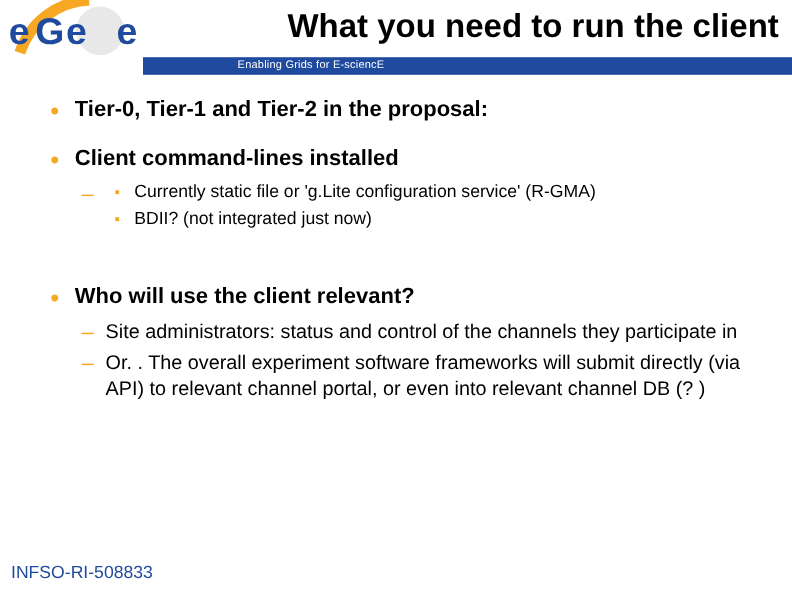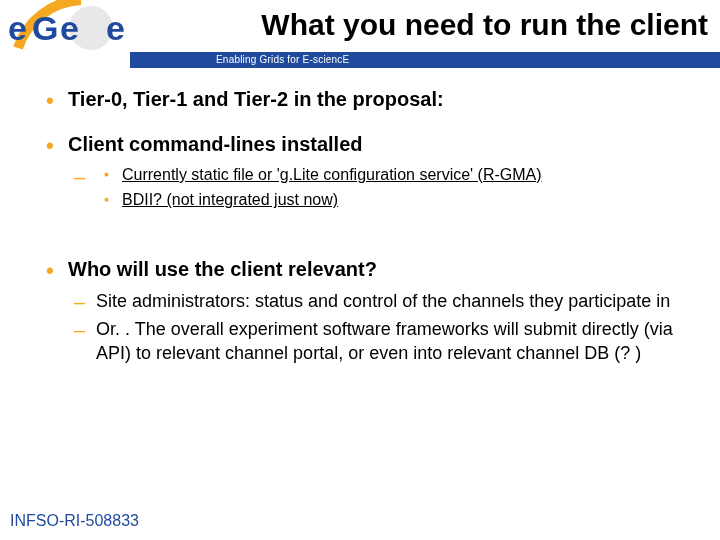--- a/index.html
+++ b/index.html
@@ -10,21 +10,21 @@
   .title { position: absolute; right: 12px; top: 8px; font-size: 30px; font-weight: bold; color: #000; margin-left: 40px; }
   .bluebar { position: absolute; left: 130px; right: 0; top: 52px; height: 16px; background: #1f4a9e; }
   .subtitle { position: absolute; left: 170px; top: 54px; font-size: 10px; color: #fff; letter-spacing: 0.2px; margin-left: 46px; }
   .content { flex: 1; padding: 18px 40px 0 40px; }
   .b1 { list-style: none; margin-bottom: 18px; }
   .b1 > li { position: relative; padding-left: 28px; font-size: 20px; font-weight: bold; color: #000; line-height: 1.35; margin-bottom: 10px; }
   .b1 > li::before { content: "•"; position: absolute; left: 6px; top: 0; color: #f7a823; font-size: 22px; }
   .b2 { list-style: none; margin-top: 6px; }
   .b2 > li { position: relative; padding-left: 28px; font-size: 18px; font-weight: normal; color: #000; line-height: 1.35; margin-bottom: 4px; }
   .b2 > li::before { content: "–"; position: absolute; left: 6px; top: 0; color: #f7a823; font-size: 20px; }
-  .b3 { list-style: none; margin-top: 4px; text-decoration: underline; }
+  .b3 { list-style: none; margin-top: 4px; }
   .b3 > li { position: relative; padding-left: 26px; font-size: 16px; font-weight: normal; color: #000; line-height: 1.4; margin-bottom: 3px; }
   .b3 > li::before { content: "▪"; position: absolute; left: 8px; top: 1px; color: #f7a823; font-size: 14px; }
   .footer { position: absolute; left: 10px; bottom: 10px; font-size: 16px; color: #1f4a9e; }
   .spacer { height: 26px; }
 </style>
 </head>
 <body>
 
 <div class="slide">
 

